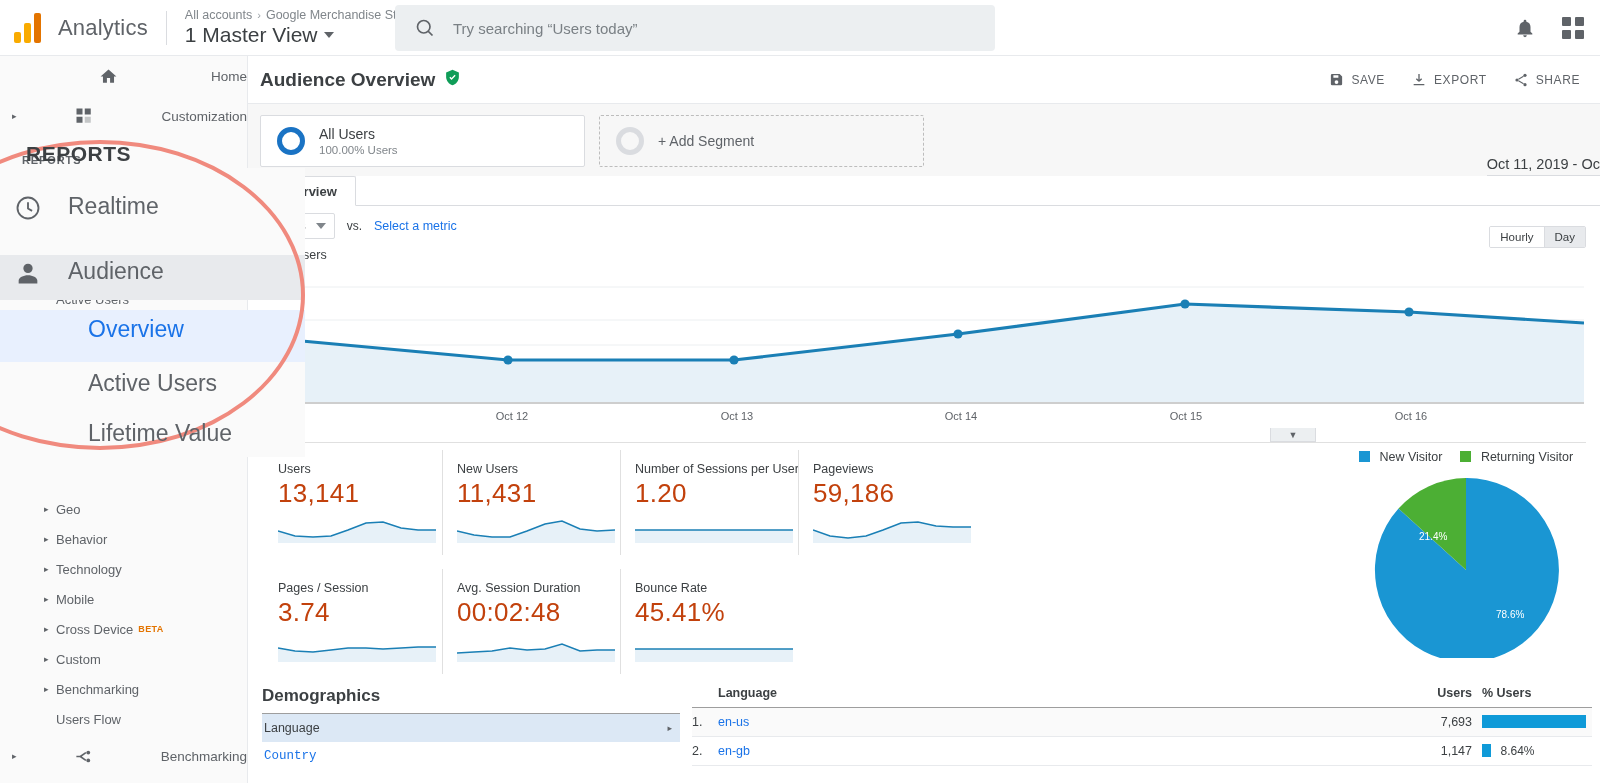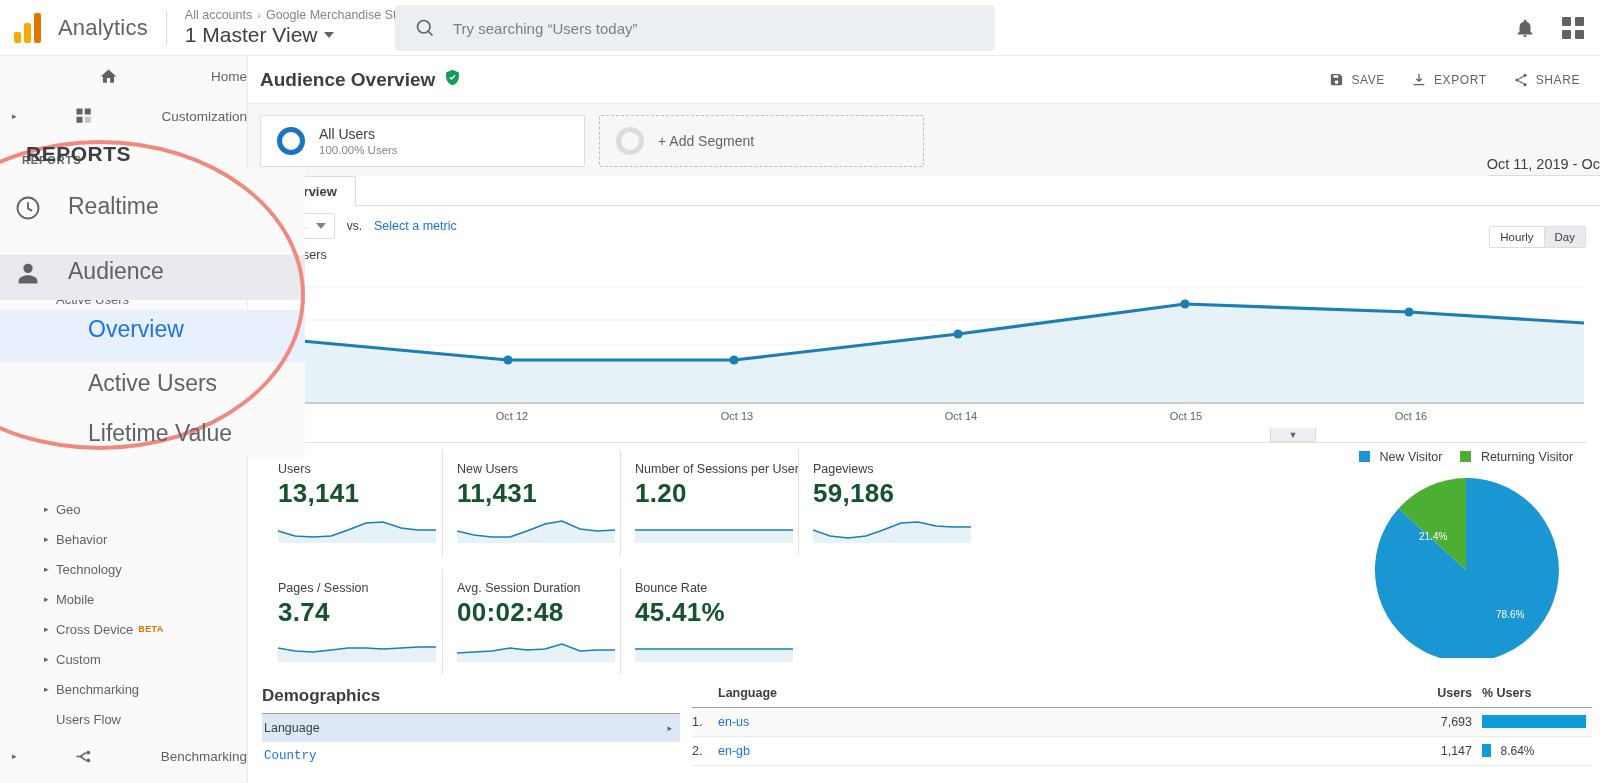--- a/index.html
+++ b/index.html
@@ -156,21 +156,21 @@
     display: flex; align-items: center; justify-content: center; cursor: pointer; z-index: 5;
   }
   .chart-divider { position: absolute; left: 0; right: 0; top: 196px; height: 1px; background: #e0e0e0; }
 
   
   .cards { position: relative; margin-top: 14px; padding-left: 16px; }
   .cardrow { display: flex; }
   .card { position: relative; padding: 12px 16px 8px 14px; }
   .card + .card { border-left: 1px solid #e0e0e0; }
   .card .ttl { font-size: 12.5px; color: #3c4043; margin-bottom: 2px; white-space: nowrap; }
-  .card .val { font-size: 26px; color: #14532d; font-weight: 700; letter-spacing: .3px; }
+  .card .val { font-size: 26px; color: #c2410c; font-weight: 400; letter-spacing: .3px; }
   .spark { margin-top: 2px; }
 
   
   .piewrap { position: absolute; right: 6px; top: 0px; width: 256px; }
   .pielegend { display: flex; justify-content: center; gap: 18px; align-items: center; font-size: 12.5px; color: #3c4043; }
   .lgdot { width: 11px; height: 11px; display: inline-block; margin-right: 6px; vertical-align: -1px;}
 
   
   .bottom { position: absolute; left: 0; top: 630px; width: 1352px; display: flex; }
   .demo { width: 432px; padding-left: 14px; }

